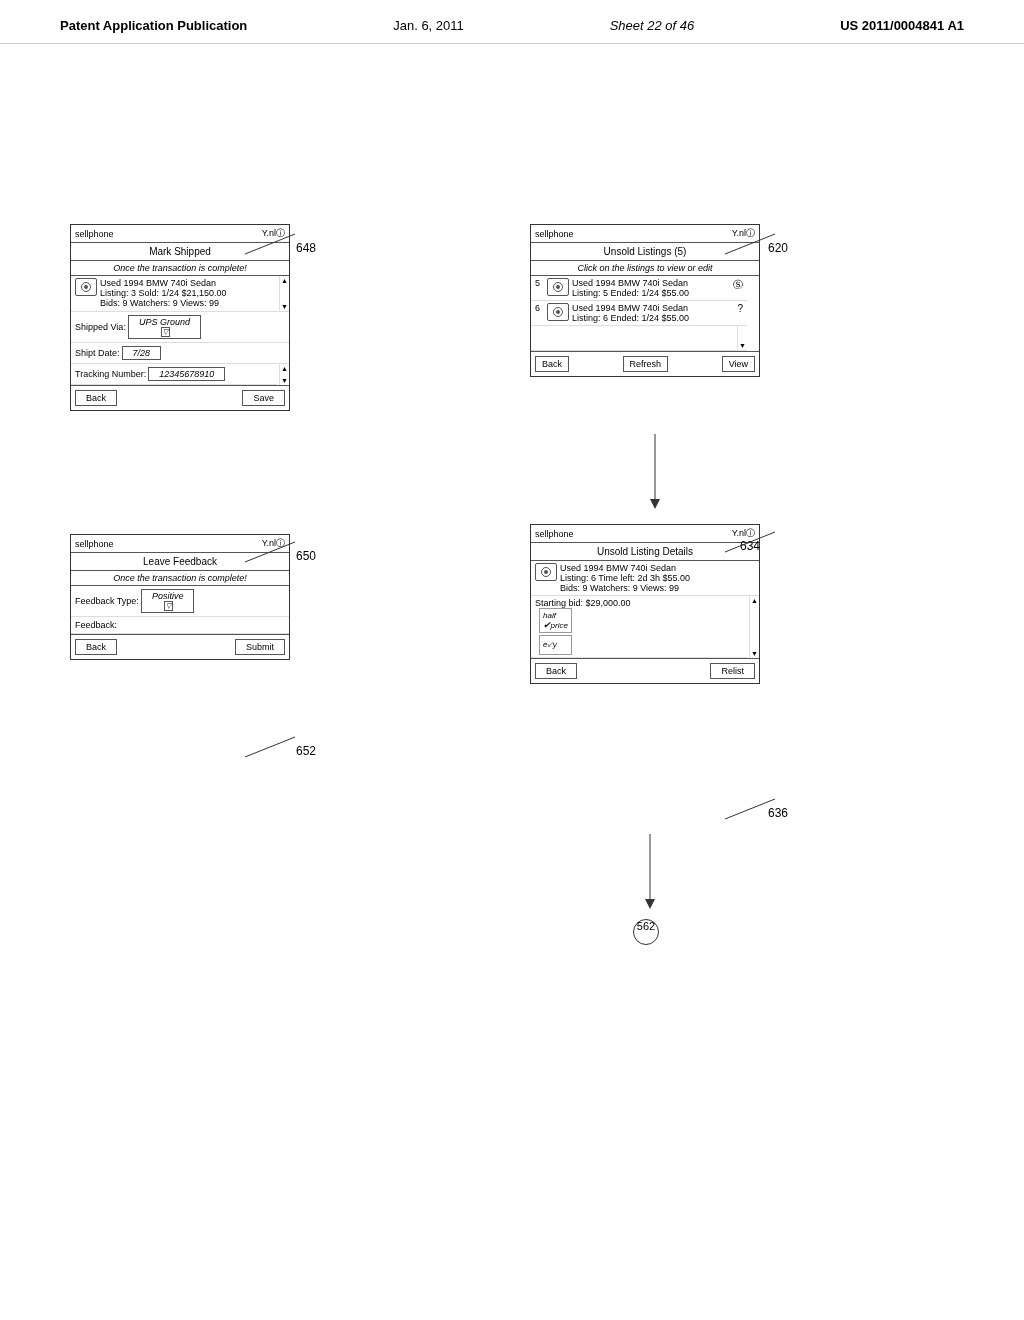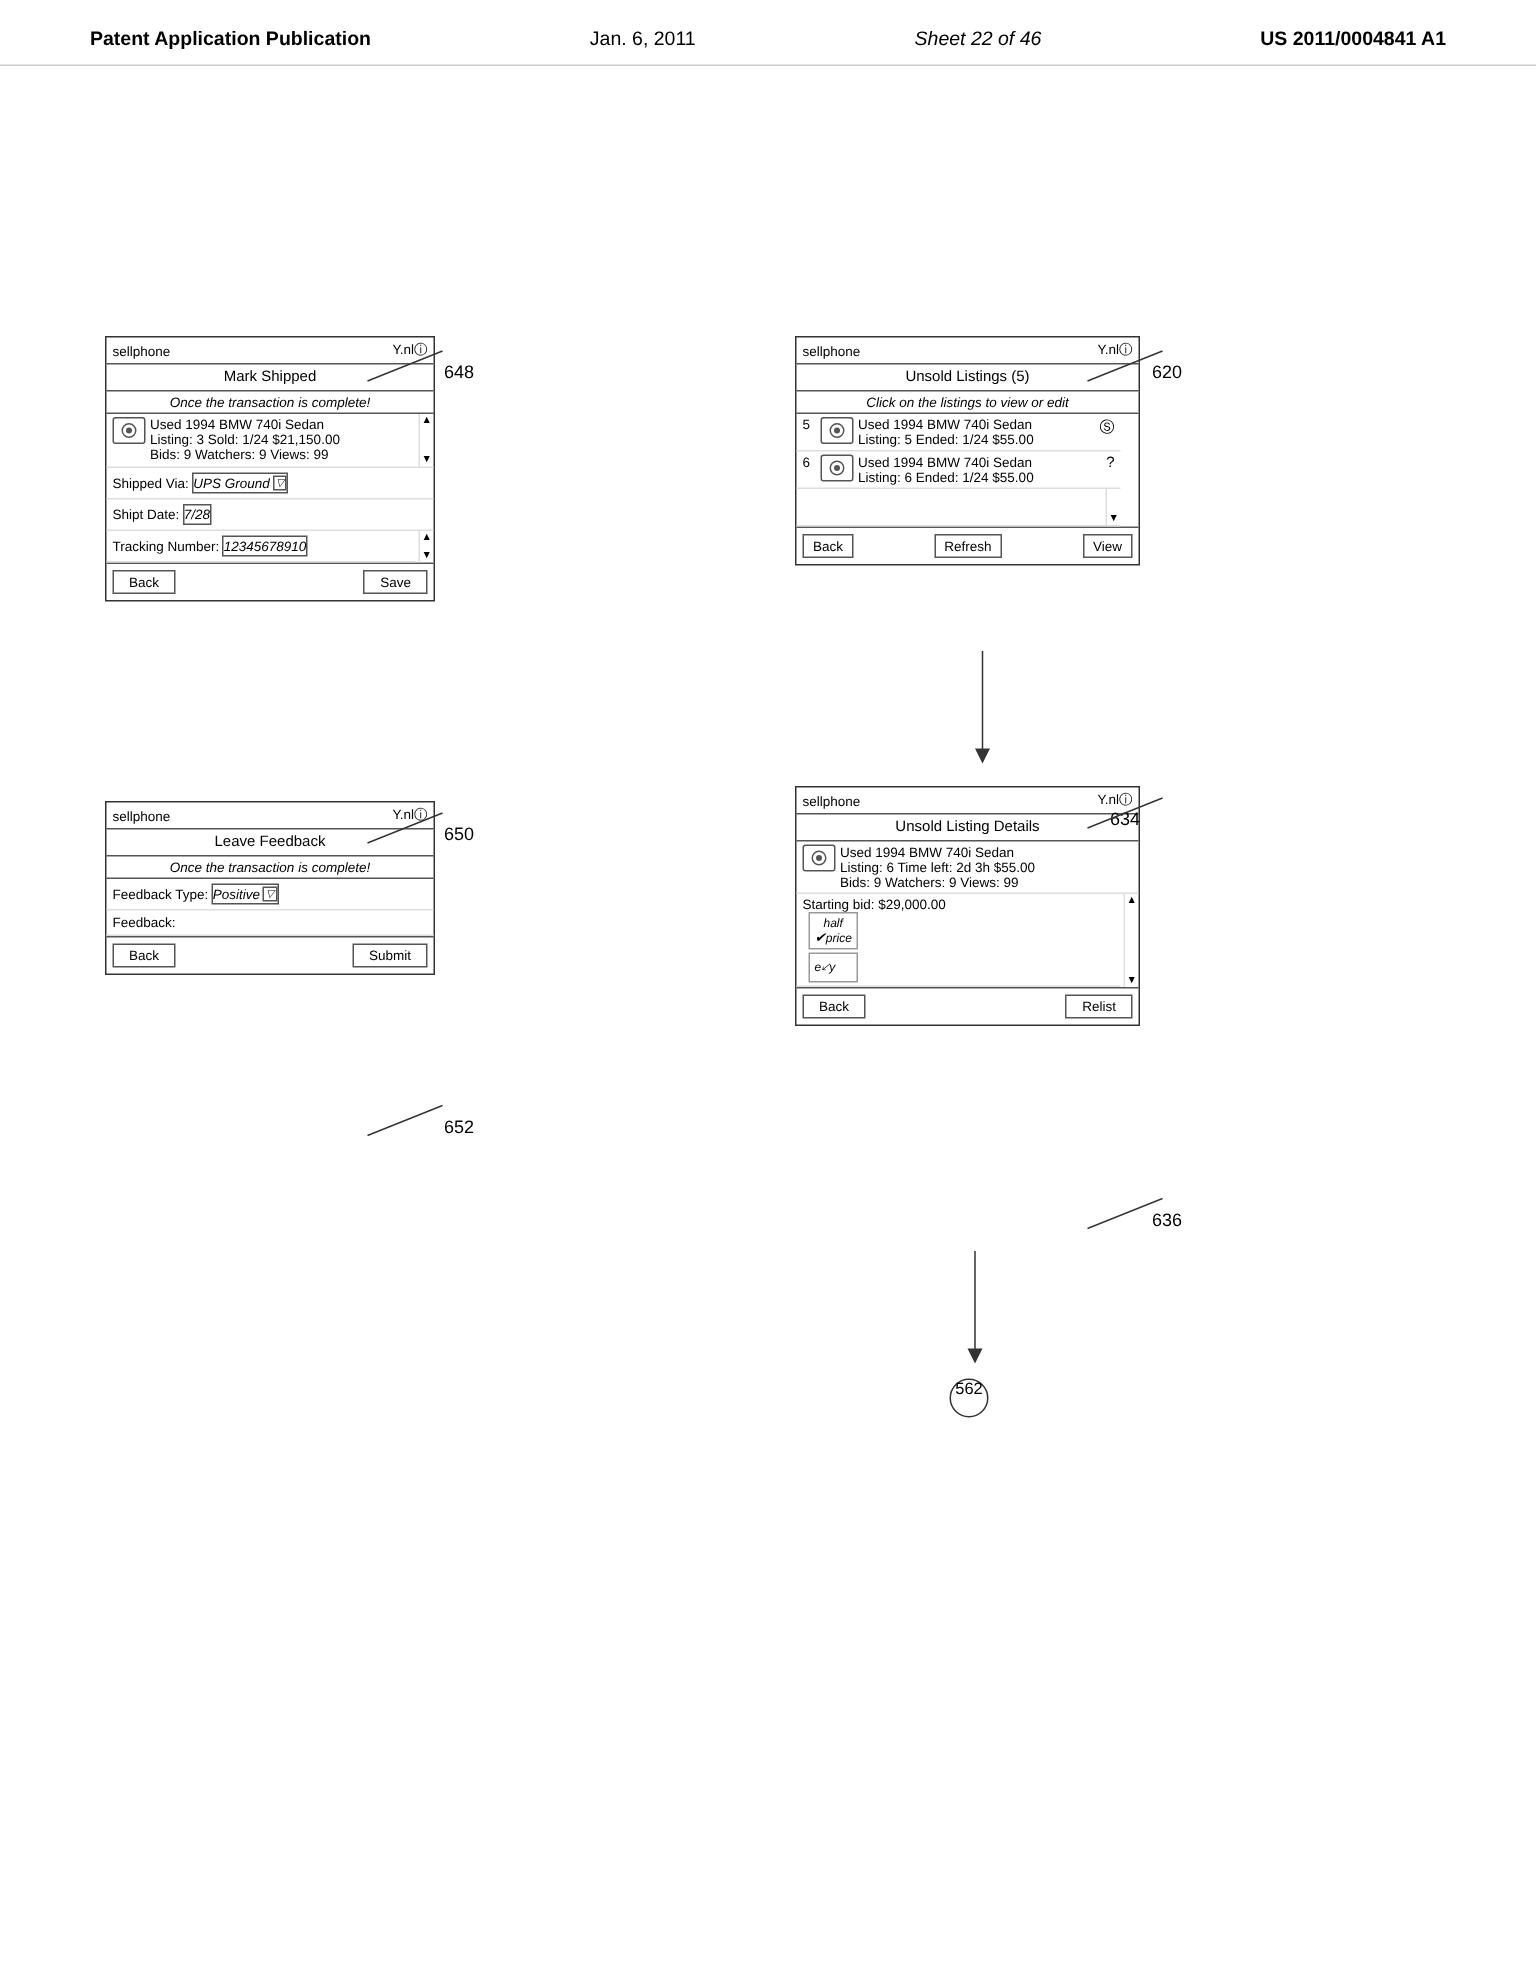--- a/index.html
+++ b/index.html
@@ -72,25 +72,26 @@
       font-size: 9px;
       border-bottom: 1px solid #ddd;
     }
 
     .phone-field-label {
       white-space: nowrap;
     }
 
     .phone-field-value {
       border: 1px solid #555;
-      padding: 1px 0;
+      padding: 1px 10px;
       font-style: italic;
       display: flex;
       align-items: center;
       margin-left: 2px;
+      flex-direction: column;
     }
 
     .dropdown-arrow {
       font-size: 7px;
       margin-left: 2px;
       border: 1px solid #555;
       padding: 0 1px;
     }
 
     .phone-buttons {
@@ -398,21 +399,21 @@
     </div>
 
     <div style="position:relative; padding-right:12px;">
       <div style="padding:2px 4px; font-size:9px; border-bottom:1px solid #ddd;">
         <div>Starting bid: $29,000.00</div>
 
         <div style="display:flex; align-items:flex-start;">
 
           <div style="display:flex; flex-direction:column; gap:2px; margin-left:4px;">
 
-            <div style="border:1px solid #999; padding:2px 3px; font-size:8px; font-style:italic;text-align:center;">
+            <div style="border:1px solid #999; padding:2px 3px; font-size:8px; font-style:italic;">
               half<br><span style="font-size:9px;">✔</span>price
             </div>
 
             <div style="border:1px solid #999; padding:2px 3px; font-size:8px; font-style:italic;">
               e<span style="font-size:8px;">🡗</span>y
             </div>
           </div>
         </div>
       </div>
 

